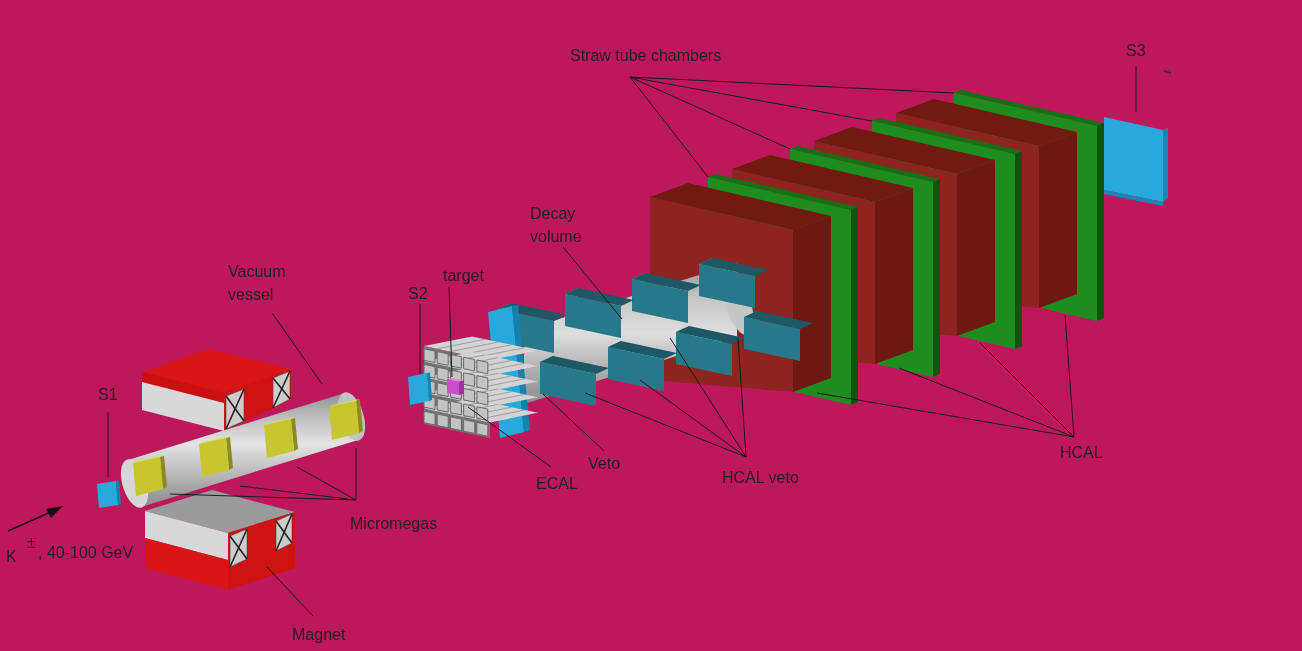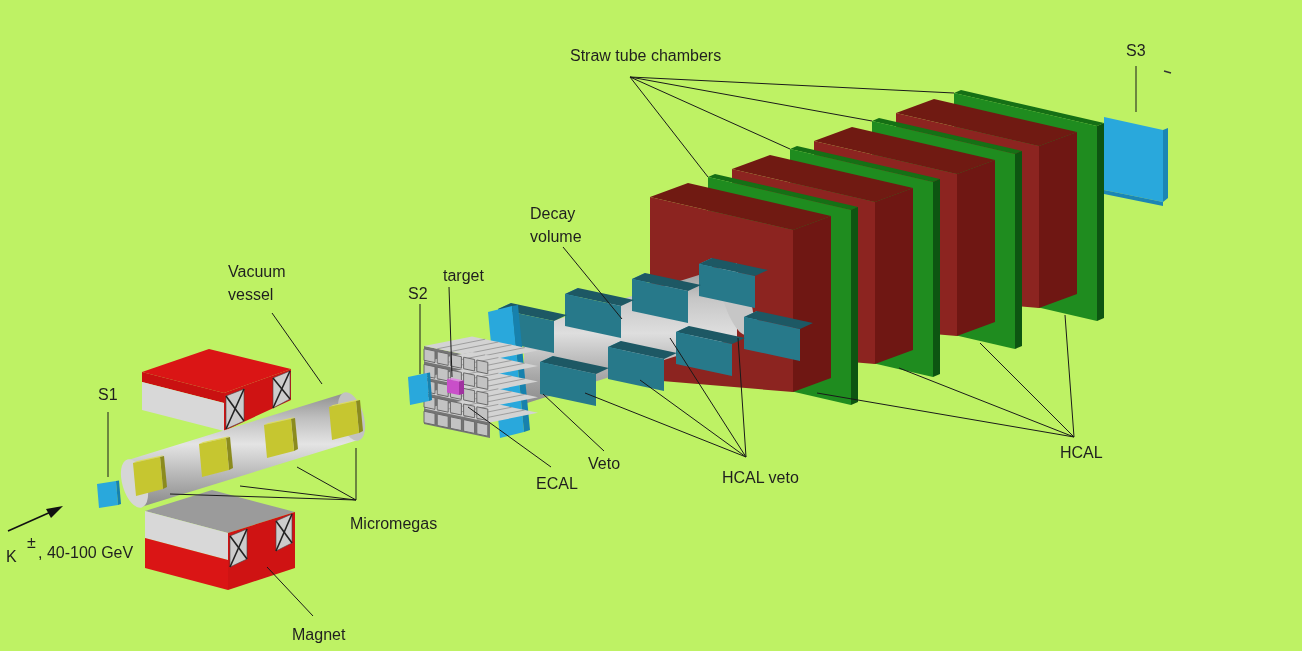--- a/index.html
+++ b/index.html
@@ -1,16 +1,16 @@
 <!DOCTYPE html>
 <html><head>
 <meta charset="utf-8">
 <style>
   html,body{margin:0;padding:0;background:#ffffff;}
-  .canvas{position:relative;width:1302px;height:651px;background:#bef264;overflow:hidden;
+  .canvas{position:relative;width:1302px;height:651px;background:#be185d;overflow:hidden;
           font-family:"Liberation Sans",sans-serif;}
   svg{position:absolute;left:0;top:0;}
   text{fill:#1f1f1f;font-family:"Liberation Sans",sans-serif;font-size:16px;}
   .leader{stroke:#1a1a1a;stroke-width:1;fill:none;}
   .xline{stroke:#222222;stroke-width:1.6;}
   .sq{stroke:#6a6a6a;stroke-width:1;}
 </style>
 </head>
 <body>
 

